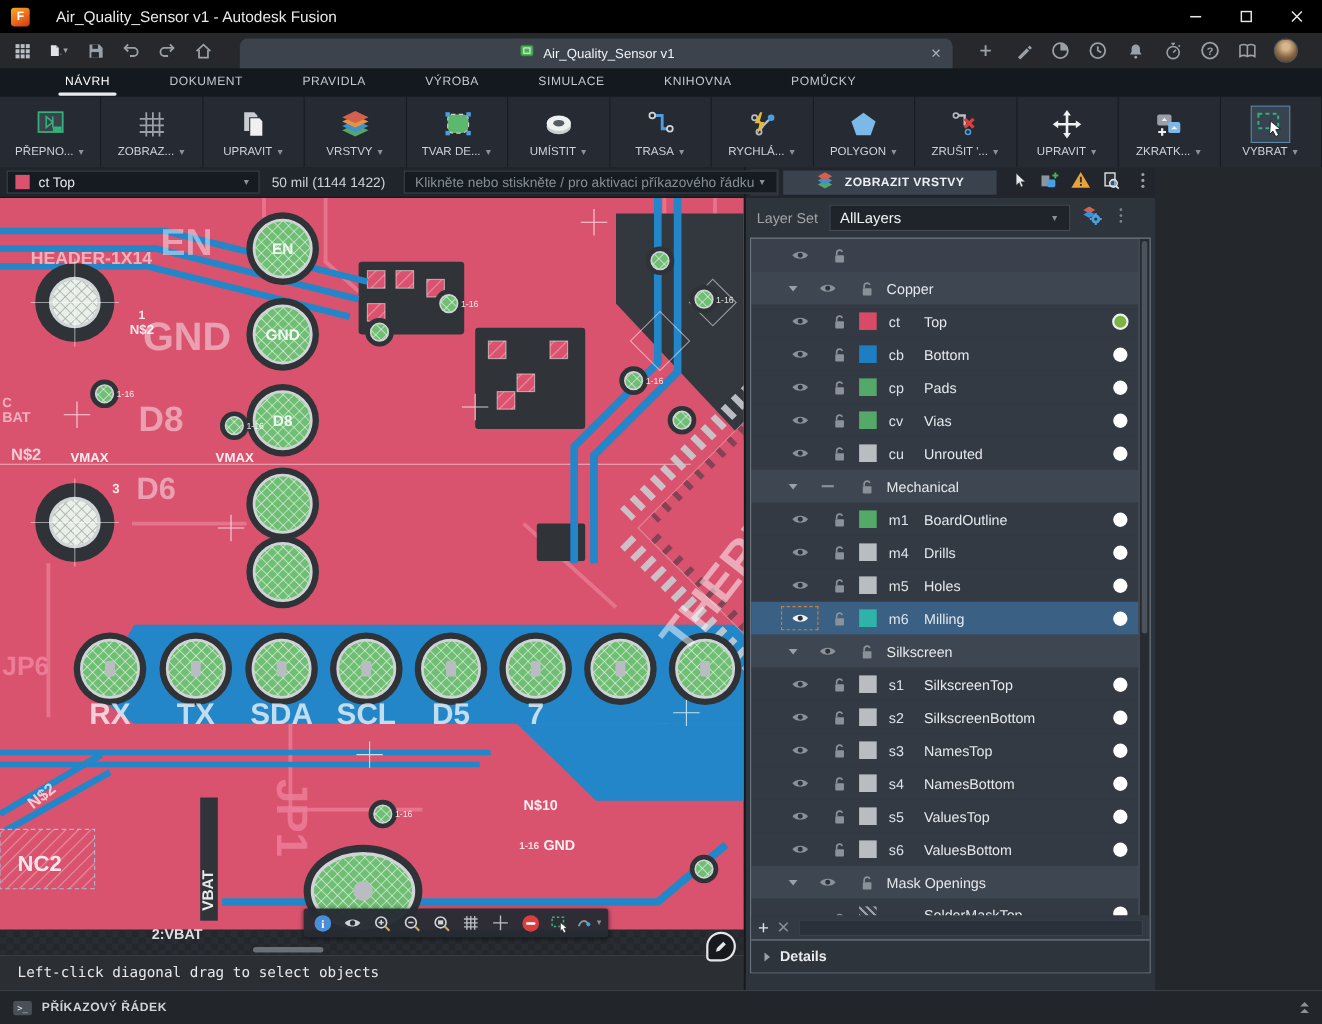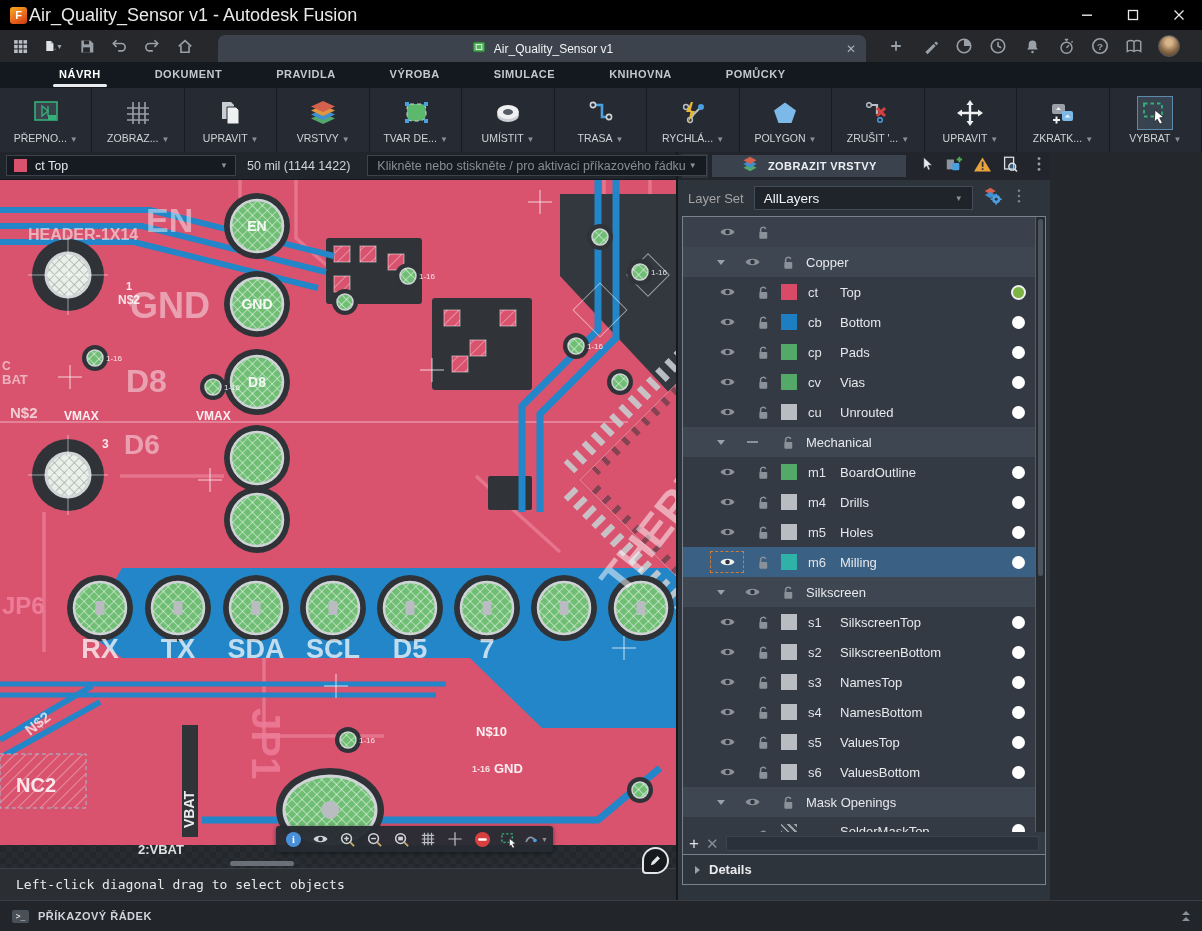--- a/index.html
+++ b/index.html
@@ -3,37 +3,37 @@
 <meta charset="utf-8">
 <style>
   * { margin:0; padding:0; box-sizing:border-box; }
   html,body { width:1202px; height:931px; overflow:hidden; background:#101214; }
   body { font-family:"Liberation Sans", sans-serif; }
   .window { width:1202px; height:931px; display:flex; flex-direction:column; background:#24282d; }
 
   
   .titlebar { height:30px; background:#000; display:flex; align-items:center; padding-left:10px; flex:none; }
   .fusion-logo { width:17px; height:17px; border-radius:3px; background:linear-gradient(150deg,#f6a021 10%,#e3591b 70%,#c63a10); color:#fff; font-size:11px; font-weight:bold; display:flex; align-items:center; justify-content:center; }
-  .title-text { margin-left:2px; font-size:18px; color:#e9e9e9; }
+  .title-text { margin-left:24px; font-size:14px; color:#e9e9e9; }
   .win-controls { margin-left:auto; display:flex; height:100%; }
   .win-btn { width:46px; height:100%; display:flex; align-items:center; justify-content:center; color:#fff; }
 
   
   .quickbar { height:32px; background:#26282c; display:flex; align-items:flex-end; flex:none; position:relative; }
   .qb-left { display:flex; align-items:center; height:100%; padding:0 12px 0 10px; gap:13px; width:218px; flex:none; }
   .qb-icon { width:20px; height:20px; display:flex; align-items:center; justify-content:center; }
   .doc-tab { width:648px; height:27px; background:#3d434d; border-radius:7px 7px 0 0; display:flex; align-items:center; justify-content:center; gap:7px; position:relative; flex:none; }
   .doc-tab-label { font-size:12px; color:#f0f2f4; }
   .tab-close { position:absolute; right:10px; color:#aab0b7; font-size:12px; }
   .qb-right { flex:1; display:flex; align-items:center; height:100%; gap:14px; padding-left:20px; }
   .avatar { width:22px; height:22px; border-radius:50%; background:radial-gradient(circle at 50% 32%, #d9b58c 18%, #8a6a48 55%, #4d3a28 95%); border:1px solid #55595e; }
 
   
   .ribbon { height:26px; background:#141920; display:flex; padding-left:32px; flex:none; }
-  .rtab { padding:0 27px; line-height:25px; font-size:11px; font-weight:bold; letter-spacing:.5px; color:#c2c8cf; position:relative; }
+  .rtab { padding:0 27px; line-height:25px; font-size:11px; font-weight:normal; letter-spacing:.5px; color:#c2c8cf; position:relative; }
   .rtab.active { color:#fff; }
   .rtab.active::after { content:""; position:absolute; left:22%; right:22%; bottom:1px; height:3px; border-radius:2px; background:#e9ebee; }
 
   
   .toolbar { height:64px; background:#262b33; display:flex; flex:none; }
   .tb-btn { flex:1; display:flex; flex-direction:column; align-items:center; justify-content:center; gap:3px; border-right:1px solid #171b21; }
   .tb-icon { height:32px; display:flex; align-items:center; justify-content:center; }
   .tb-icon.active-box { background:#37434f; outline:1px solid #5d89ac; padding:1px 3px; }
   .tb-label { font-size:10.5px; color:#ced3d9; white-space:nowrap; }
   .caret { font-size:8px; color:#8a9199; margin-left:3px; }

